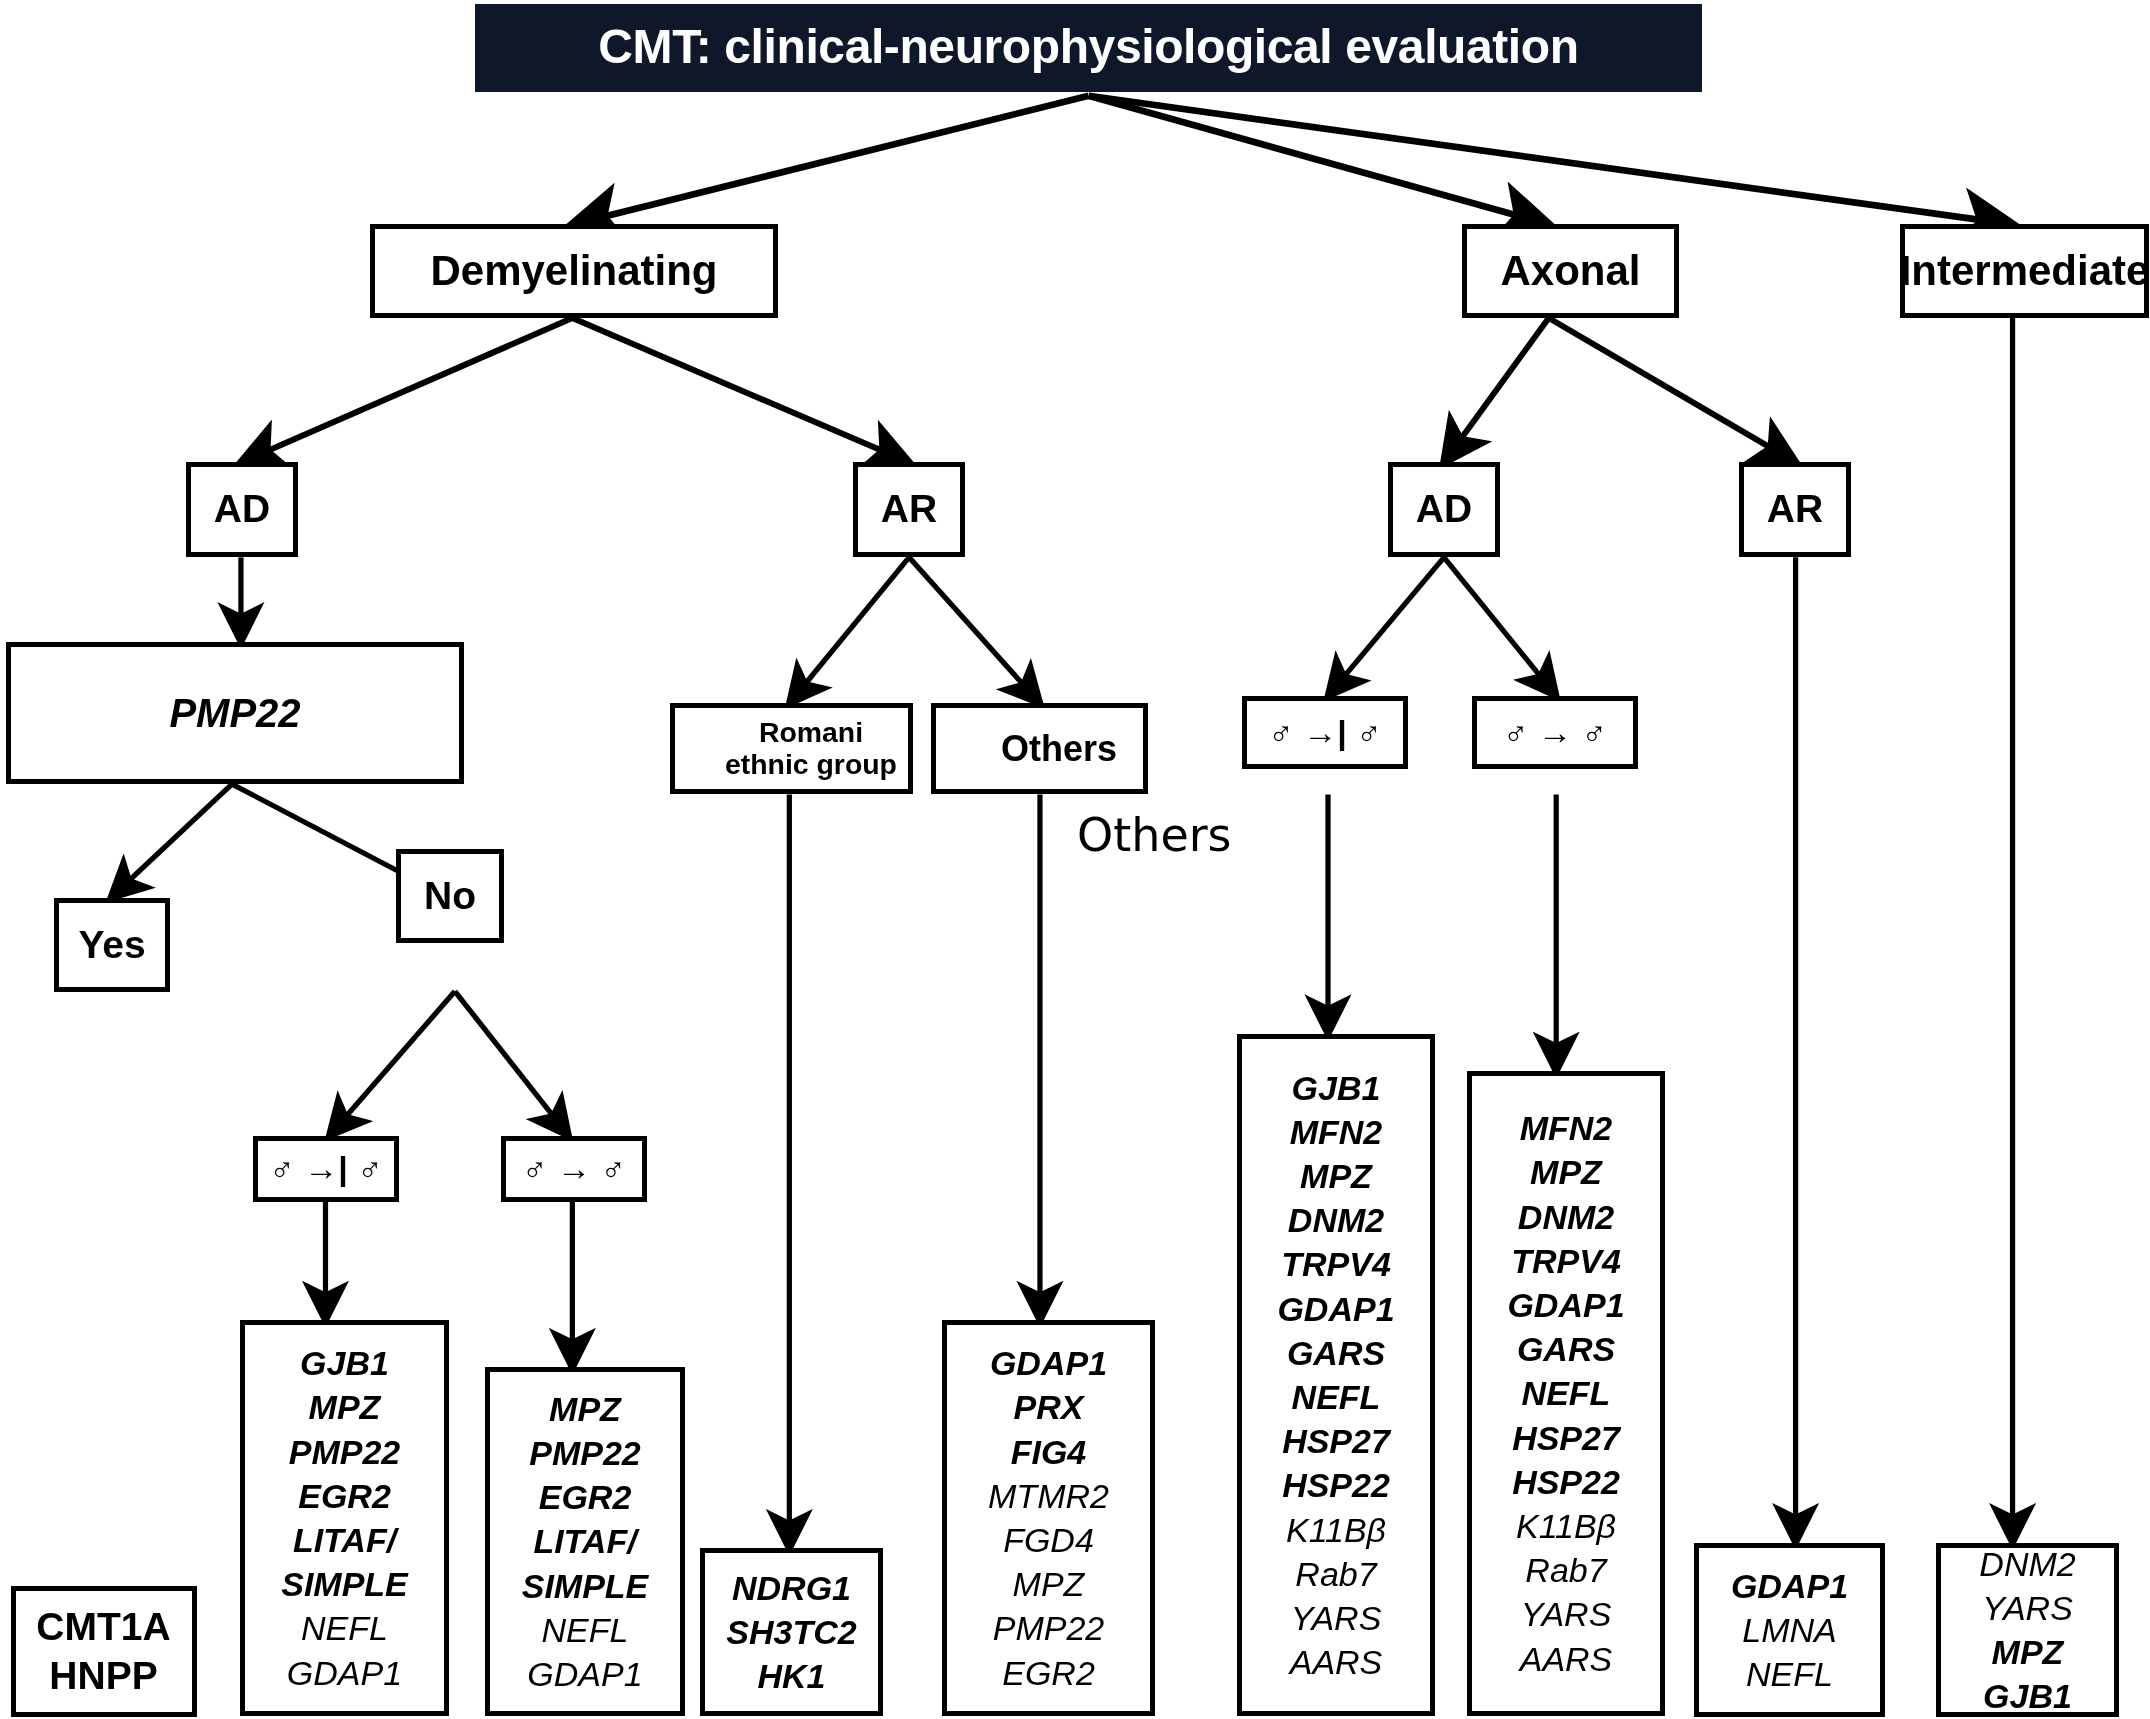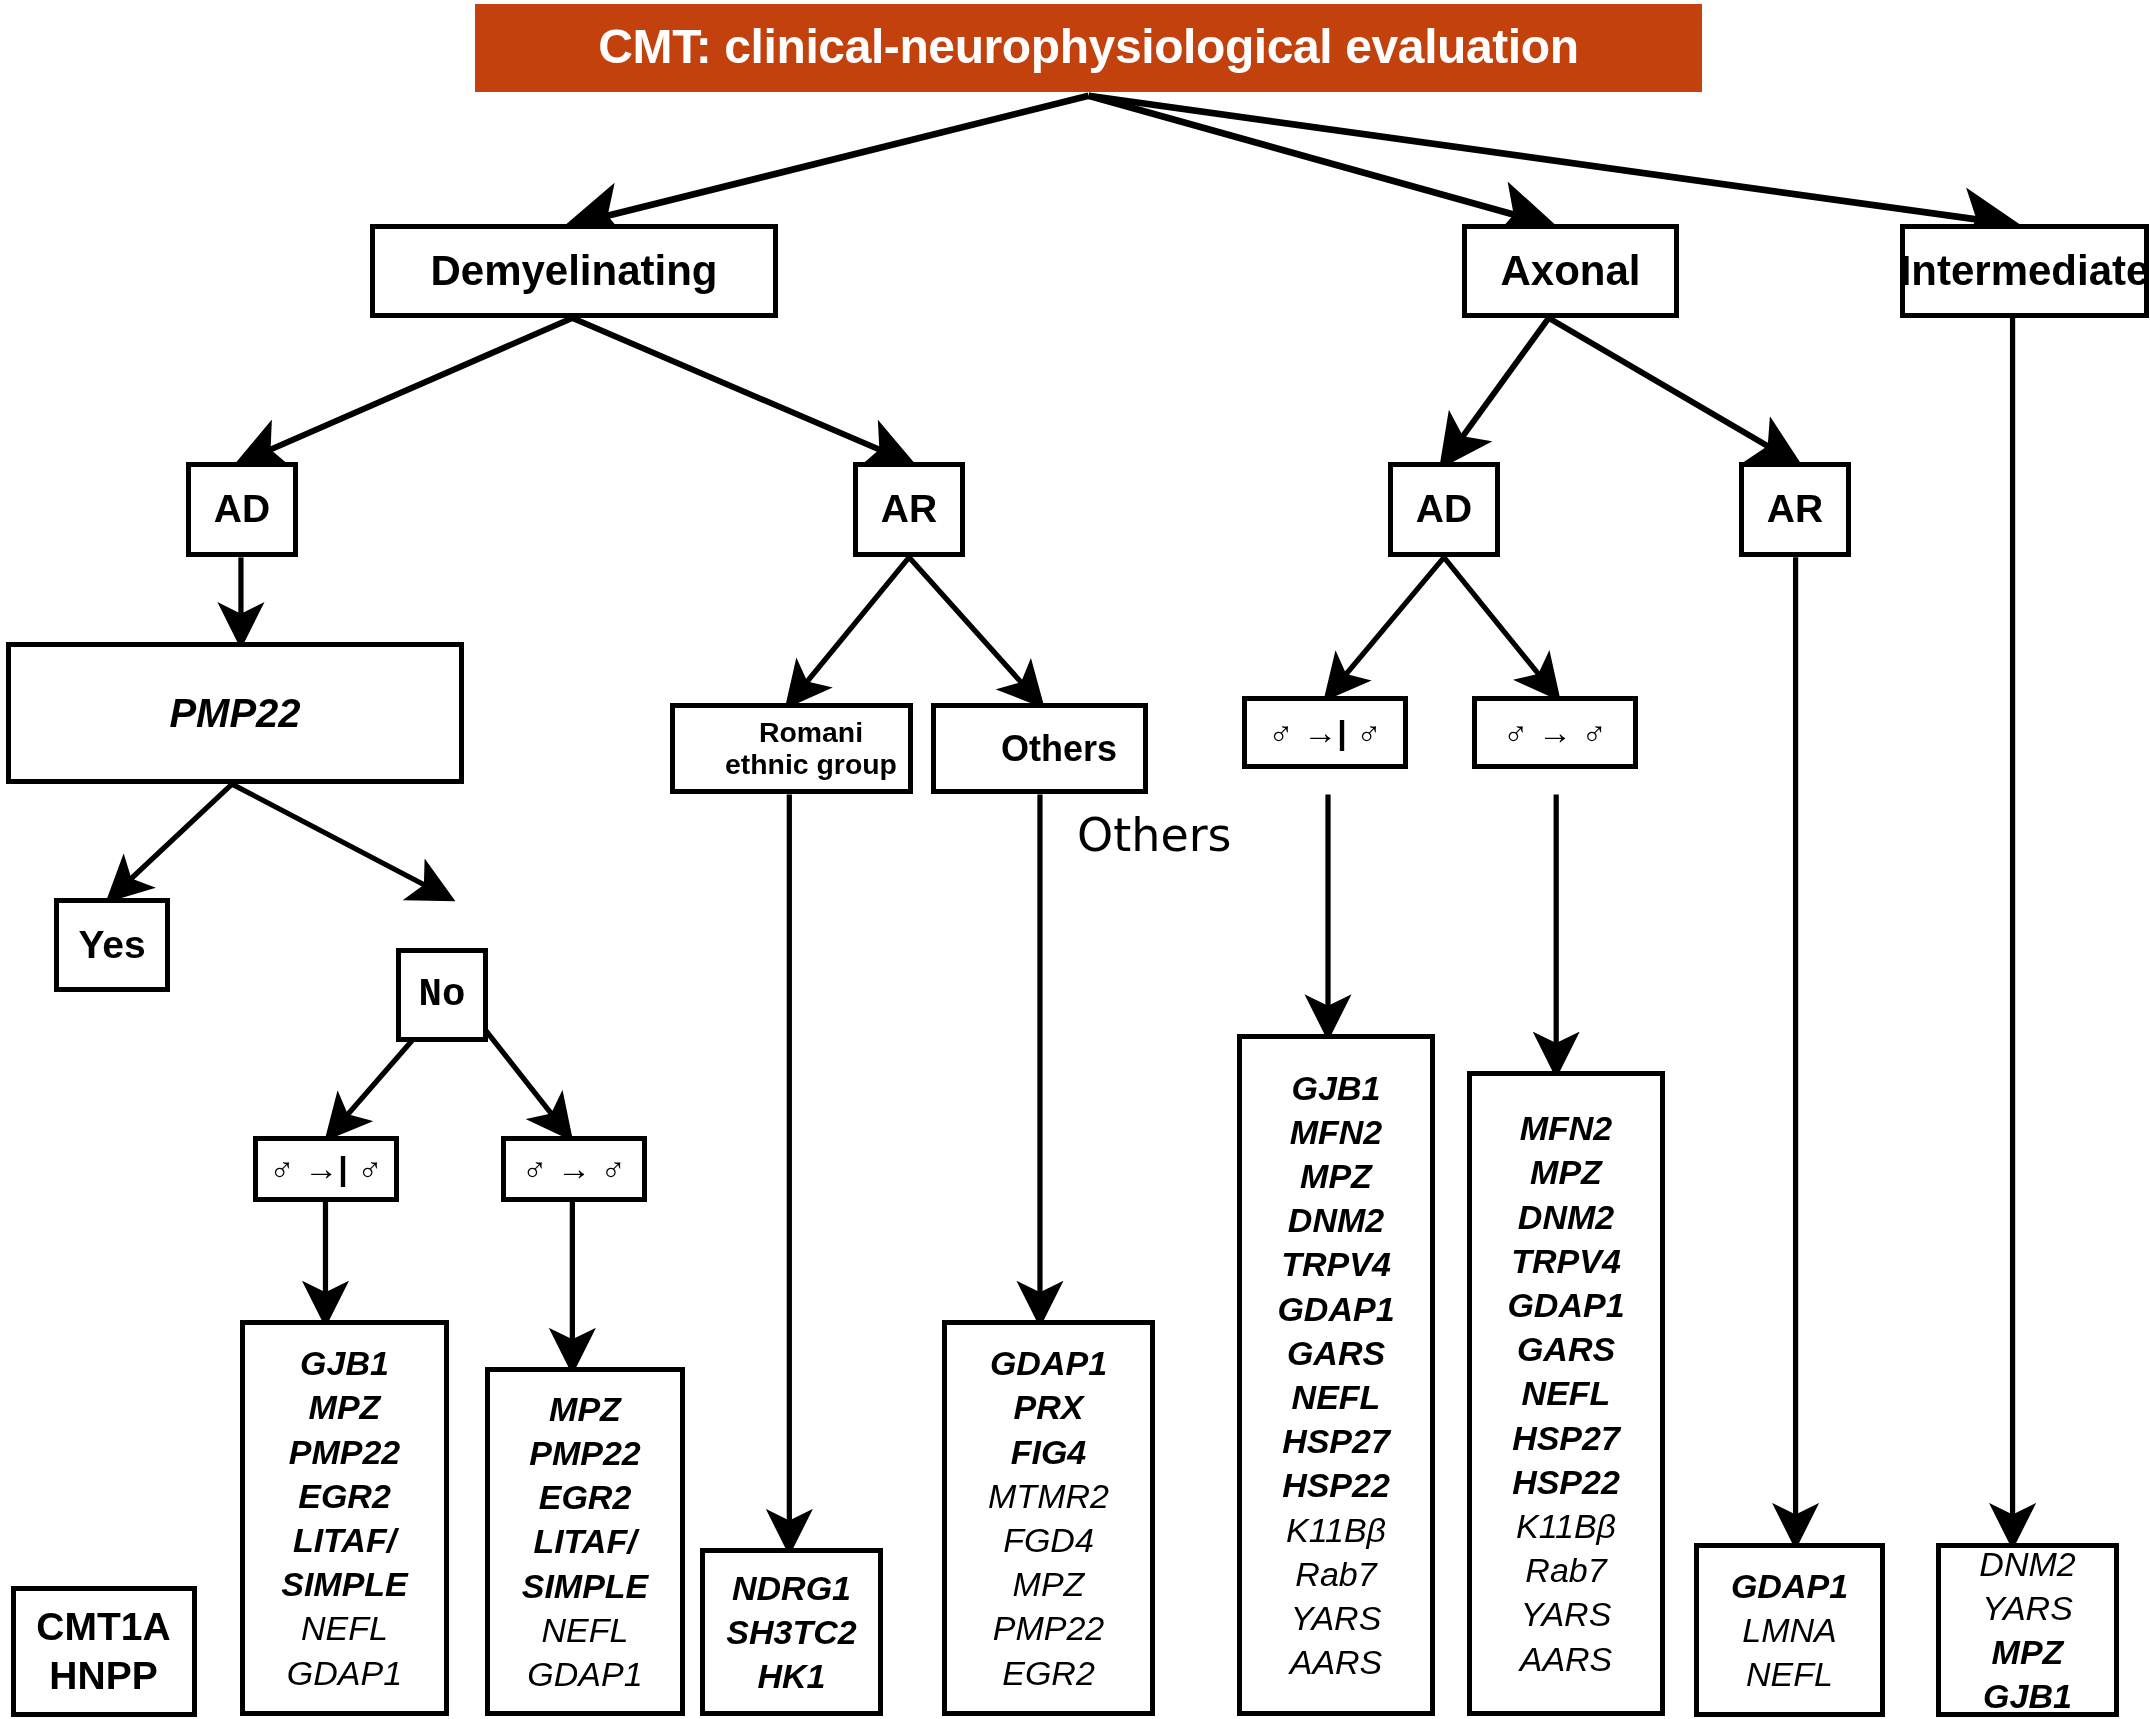--- a/index.html
+++ b/index.html
@@ -29,21 +29,21 @@
     background: #fff;
     display: flex;
     flex-direction: column;
     align-items: center;
     justify-content: center;
     text-align: center;
     color: #000;
     line-height: 1.05;
   }
   .title-node {
-    background: #c2410c;
+    background: #0f172a;
     color: #fff;
     border: none;
     font-weight: bold;
     font-size: 48px;
     letter-spacing: -0.4px;
   }
   .lvl1 {
     font-weight: bold;
     font-size: 42px;
   }
@@ -169,21 +169,21 @@
     <span>AR</span>
   </div>
 
   <div class="node pmp22" style="left:6px; top:642px; width:458px; height:142px;">
     <span class="gene-it">PMP22</span>
   </div>
 
   <div class="node yesno" style="left:54px; top:898px; width:116px; height:94px;">
     <span>Yes</span>
   </div>
-  <div class="node yesno" style="left:396px; top:948px; width:92px; height:94px;font-family:Liberation Mono, monospace;">
+  <div class="node yesno" style="left:396px; top:849px; width:108px; height:94px;">
     <span>No</span>
   </div>
 
   <div class="node small-lbl" style="left:670px; top:703px; width:243px; height:91px;">
     <span>Romani ethnic group</span>
   </div>
   <div class="node small-lbl" style="left:931px; top:703px; width:217px; height:91px;">
     <span style="font-size:36px">Others</span>
   </div>
 

